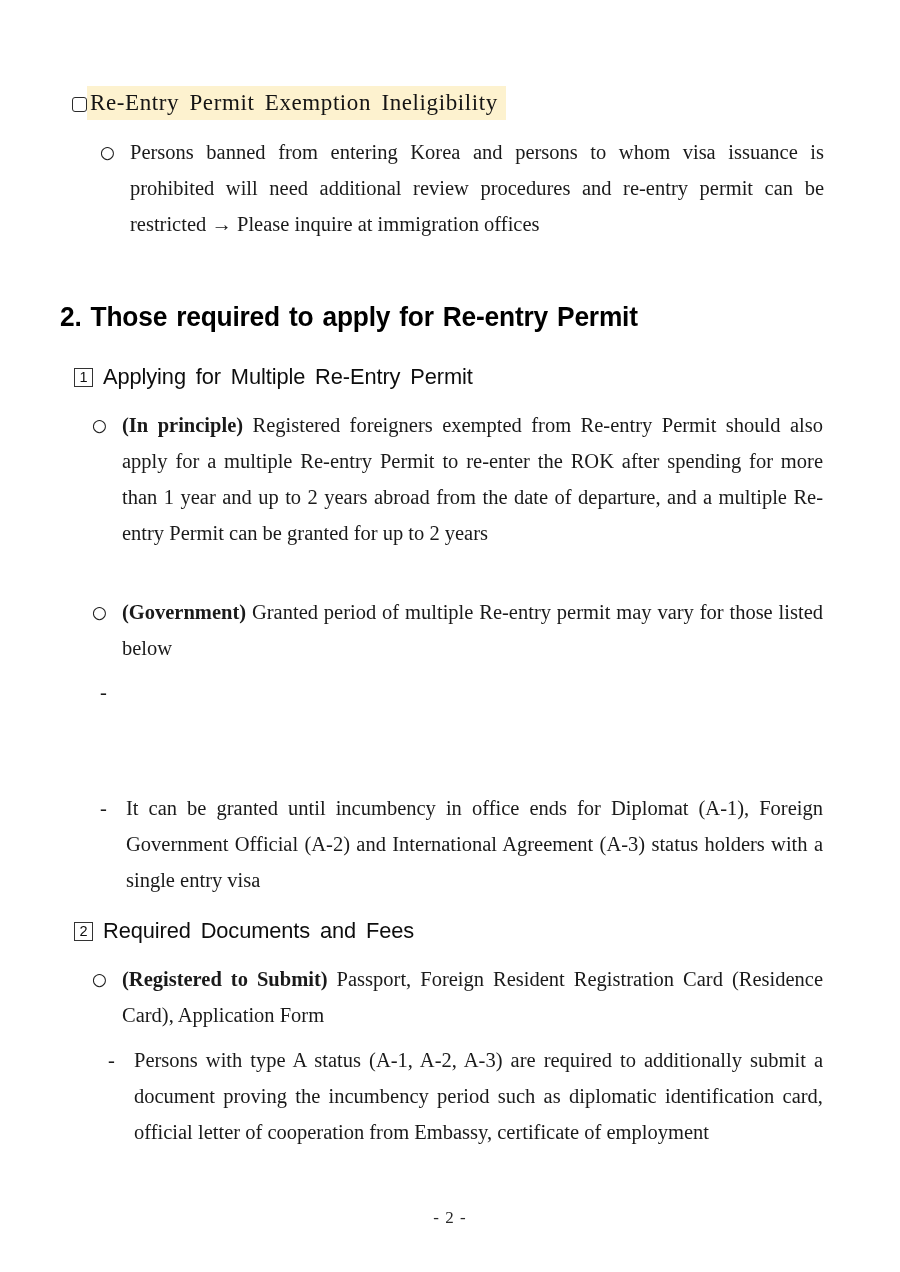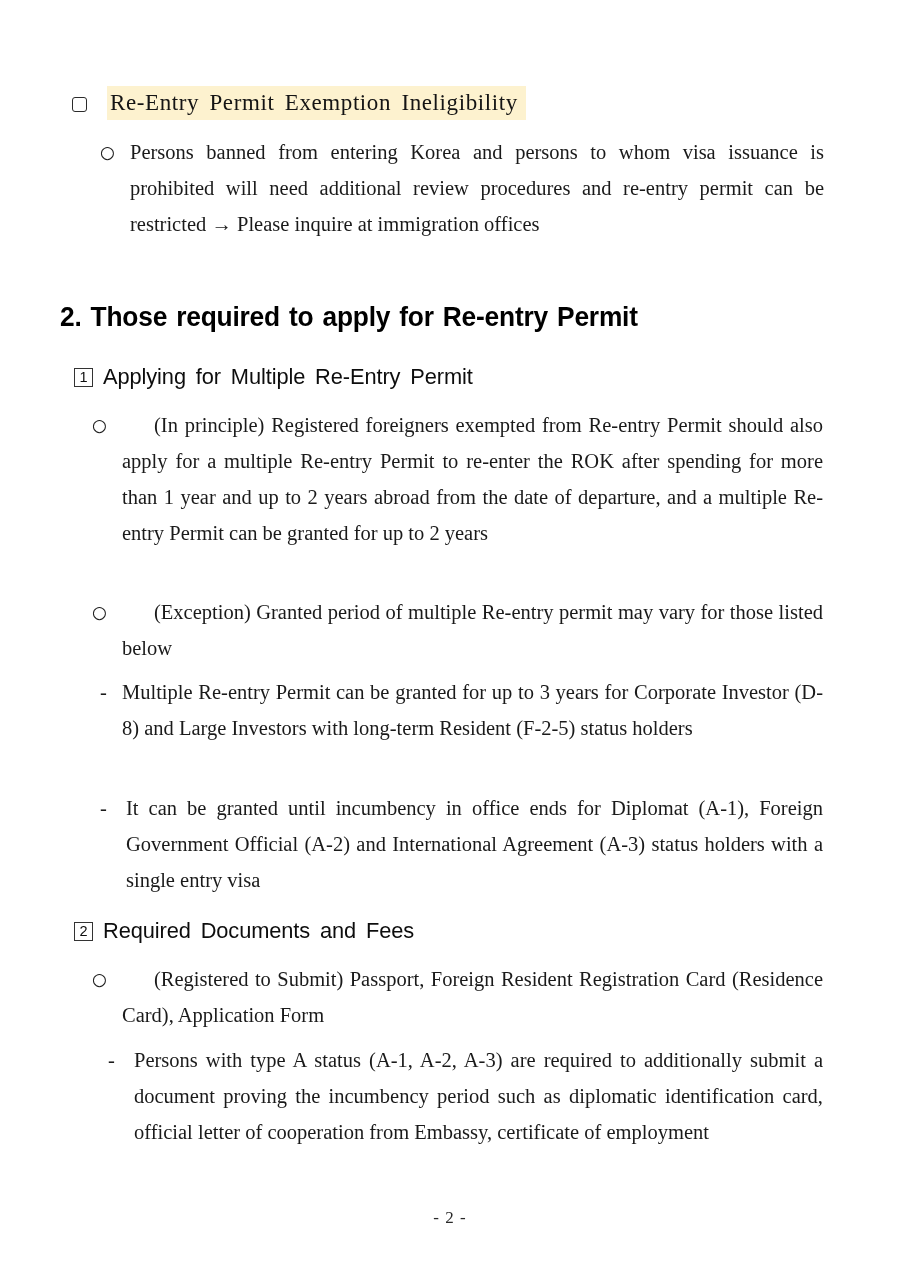--- a/index.html
+++ b/index.html
@@ -57,30 +57,30 @@
     font-family: "DejaVu Sans", sans-serif;
   }
   .marker-dash {
     position: absolute;
     left: 0;
     top: 0;
     font-size: 20.5px;
     line-height: 36px;
   }
 
-  .b { font-weight: normal; margin-left: 32px; }
+  .b { font-weight: bold; }
 
   
   .chk-head {
     position: absolute;
     left: 72px;
     top: 86px;
     display: flex;
     align-items: center;
-    gap: 20px;
+    gap: 0;
   }
   .chk-box {
     width: 15px;
     height: 15px;
     border: 1.6px solid #2b2b2b;
     border-radius: 3px;
     box-sizing: border-box;
     flex: 0 0 auto;
     position: relative;
     top: 1px;
@@ -207,28 +207,27 @@
   <div id="blk-principle">
     <div class="para bullet-circle">
       <span class="marker-circle">○</span>
       <span class="b">(In principle)</span><span> Registered foreigners exempted from Re-entry Permit should also apply for a multiple Re-entry Permit to re-enter the ROK after spending for more than 1 year and up to 2 years abroad from the date of departure, and a multiple Re-entry Permit can be granted for up to 2 years</span>
     </div>
   </div>
 
   <div id="blk-exception">
     <div class="para bullet-circle">
       <span class="marker-circle">○</span>
-      <span class="b">(Exception)</span><span> Granted period of multiple Re-entry permit may vary for those listed below</span>
+      <span class="b">(Government)</span><span> Granted period of multiple Re-entry permit may vary for those listed below</span>
     </div>
   </div>
 
   <div id="blk-dash-1">
     <div class="para bullet-dash">
       <span class="marker-dash">-</span>
-      <span>Multiple Re-entry Permit can be granted for up to 3 years for Corporate Investor (D-8) and Large Investors with long-term Resident (F-2-5) status holders</span>
     </div>
   </div>
 
   <div id="blk-dash-2">
     <div class="para bullet-dash">
       <span class="marker-dash">-</span>
       <span>It can be granted until incumbency in office ends for Diplomat (A-1), Foreign Government Official (A-2) and International Agreement (A-3) status holders with a single entry visa</span>
     </div>
   </div>
 

